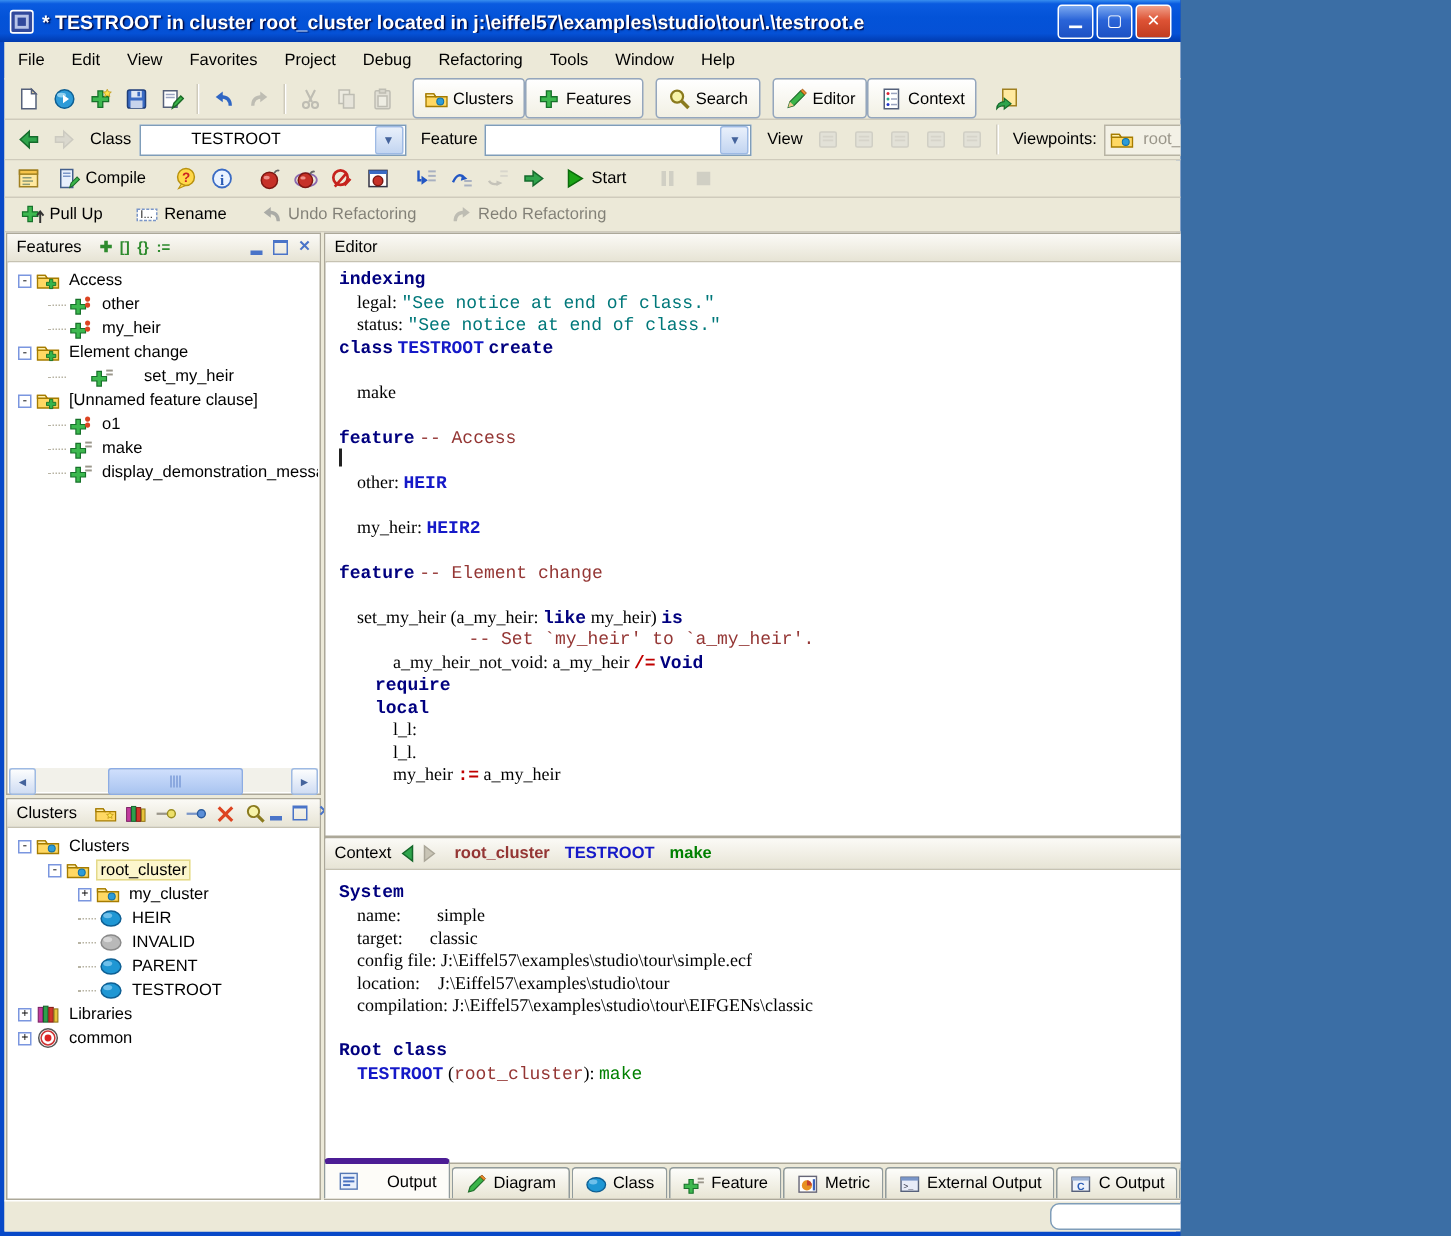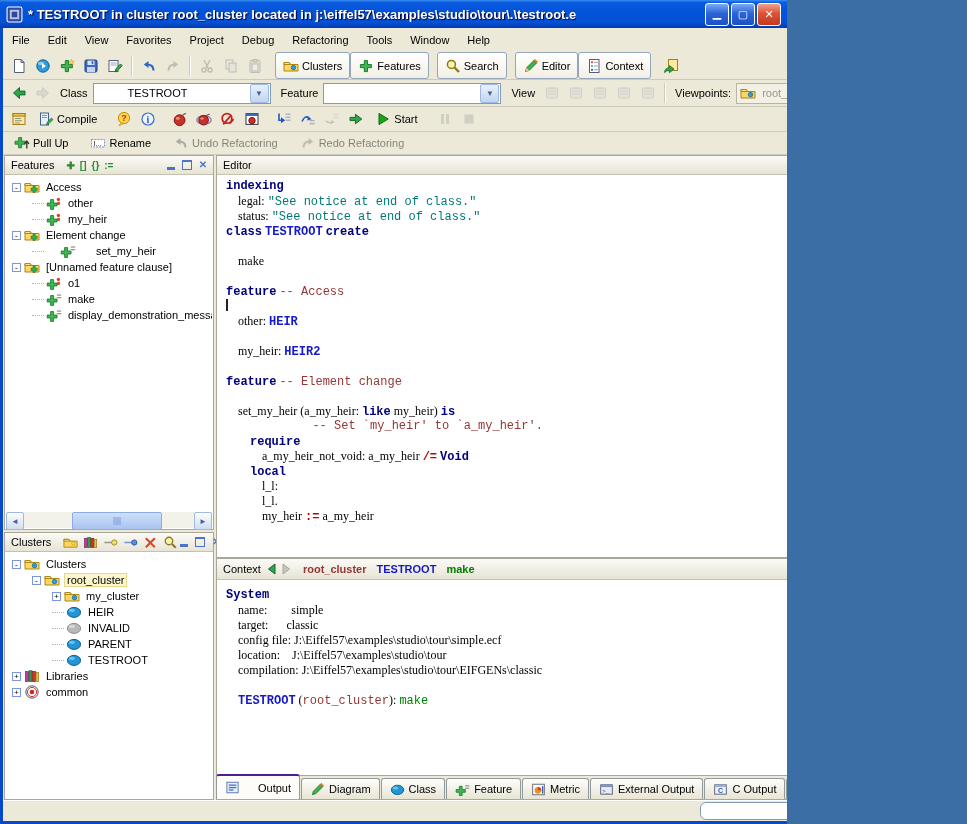--- a/index.html
+++ b/index.html
@@ -117,21 +117,21 @@
   .crumb{margin-left:10px;font-weight:bold;}
   .navarrow{width:14px;height:14px;}
   .navarrow svg{width:100%;height:100%;}
 
   
   #tabs{position:absolute;left:213px;top:621px;width:747px;height:24px;display:flex;align-items:flex-end;
     border-bottom:1px solid #aca899;box-sizing:border-box;background:#ece9d8;}
   .tab{display:flex;align-items:center;gap:4px;height:20px;padding:0 8px;margin-right:1px;
     border:1px solid #919b9c;border-bottom:none;border-radius:3px 3px 0 0;
     background:linear-gradient(180deg,#fdfdfb,#e8e5d4);font-size:11px;flex:none;}
-  .tab.active{height:23px;background:#fdfcf8;border-top:2px solid #4c1d95;font-weight:normal;gap:18px;}
+  .tab.active{height:23px;background:#fdfcf8;border-top:4px solid #4c1d95;font-weight:normal;gap:18px;}
   .tab .ic16{width:15px;height:15px;}
 
   
   #statusbar{position:absolute;left:3px;bottom:3px;width:961px;height:21px;background:#ece9d8;
     border-top:1px solid #fff;display:flex;align-items:center;justify-content:flex-end;padding:0 2px;
     box-sizing:border-box;gap:3px;}
   .scell{height:17px;display:flex;align-items:center;justify-content:center;padding:0 8px;
     box-shadow:inset 1px 1px 0 #b8b4a4, inset -1px -1px 0 #fff;}
   #status-input{width:100px;height:16px;background:#fff;border:1px solid #7f9db9;border-radius:6px;}
   .sbtn-ic{width:20px;height:18px;display:flex;align-items:center;justify-content:center;
@@ -920,22 +920,22 @@
           <div class="code-line"><span class="kw">feature</span><span class="pl"> </span><span class="com">-- Access</span></div>
           <div class="code-line"><span class="cursor"></span></div>
           <div class="code-line"><span class="pl">    other: </span><span class="cls">HEIR</span></div>
           <div class="code-line">&nbsp;</div>
           <div class="code-line"><span class="pl">    my_heir: </span><span class="cls">HEIR2</span></div>
           <div class="code-line">&nbsp;</div>
           <div class="code-line"><span class="kw">feature</span><span class="pl"> </span><span class="com">-- Element change</span></div>
           <div class="code-line">&nbsp;</div>
           <div class="code-line"><span class="pl">    set_my_heir (a_my_heir: </span><span class="kw">like</span><span class="pl"> my_heir) </span><span class="kw">is</span></div>
           <div class="code-line"><span class="com">            -- Set `my_heir' to `a_my_heir'.</span></div>
+          <div class="code-line"><span class="pl">            a_my_heir_not_void: a_my_heir </span><span class="op">/=</span><span class="pl"> </span><span class="kw">Void</span></div>
           <div class="code-line"><span class="pl">        </span><span class="kw">require</span></div>
-          <div class="code-line"><span class="pl">            a_my_heir_not_void: a_my_heir </span><span class="op">/=</span><span class="pl"> </span><span class="kw">Void</span></div>
           <div class="code-line"><span class="pl">        </span><span class="kw">local</span></div>
           <div class="code-line"><span class="pl">            l_l:</span></div>
           <div class="code-line"><span class="pl">            l_l.</span></div>
           <div class="code-line"><span class="pl">            my_heir </span><span class="op">:=</span><span class="pl"> a_my_heir</span></div>
         </div>
       <div class="vscroll">
         <span class="sbtn" style="top:0">▲</span>
         <span class="vthumb" style="top:20px;height:88px">
             <span class="grip">
               <i></i>
@@ -968,20 +968,21 @@
         </span>
       </div>
       <div class="codebody" id="context-code" style="padding-top:8px">
           <div class="code-line"><span class="kw">System</span></div>
           <div class="code-line"><span class="pl">    name:        simple</span></div>
           <div class="code-line"><span class="pl">    target:      classic</span></div>
           <div class="code-line"><span class="pl">    config file: J:\Eiffel57\examples\studio\tour\simple.ecf</span></div>
           <div class="code-line"><span class="pl">    location:    J:\Eiffel57\examples\studio\tour</span></div>
           <div class="code-line"><span class="pl">    compilation: J:\Eiffel57\examples\studio\tour\EIFGENs\classic</span></div>
           <div class="code-line">&nbsp;</div>
+          <div class="code-line"><span class="kw">Root class</span></div>
           <div class="code-line"><span class="pl">    </span><span class="cls">TESTROOT</span><span class="pl"> (</span><span class="com">root_cluster</span><span class="pl">): </span><span class="grn">make</span></div>
         </div>
       <div class="vscroll">
         <span class="sbtn" style="top:0">▲</span>
         <span class="vthumb" style="top:20px;height:108px">
             <span class="grip">
               <i></i>
               <i></i>
               <i></i>
             </span>

